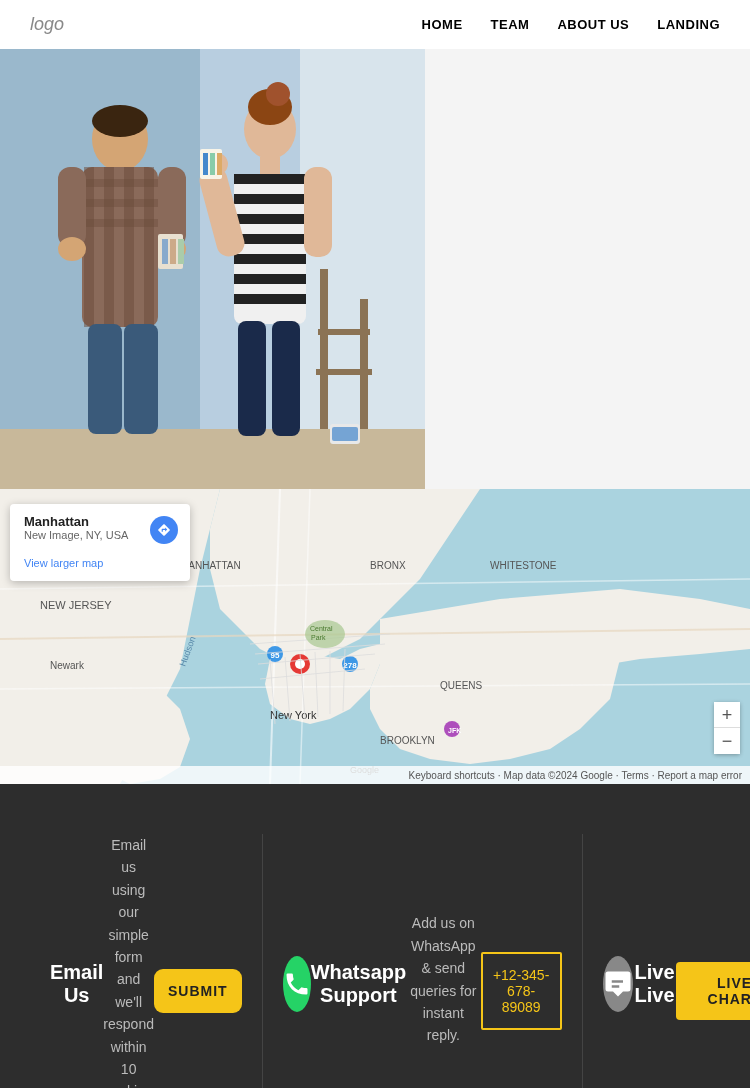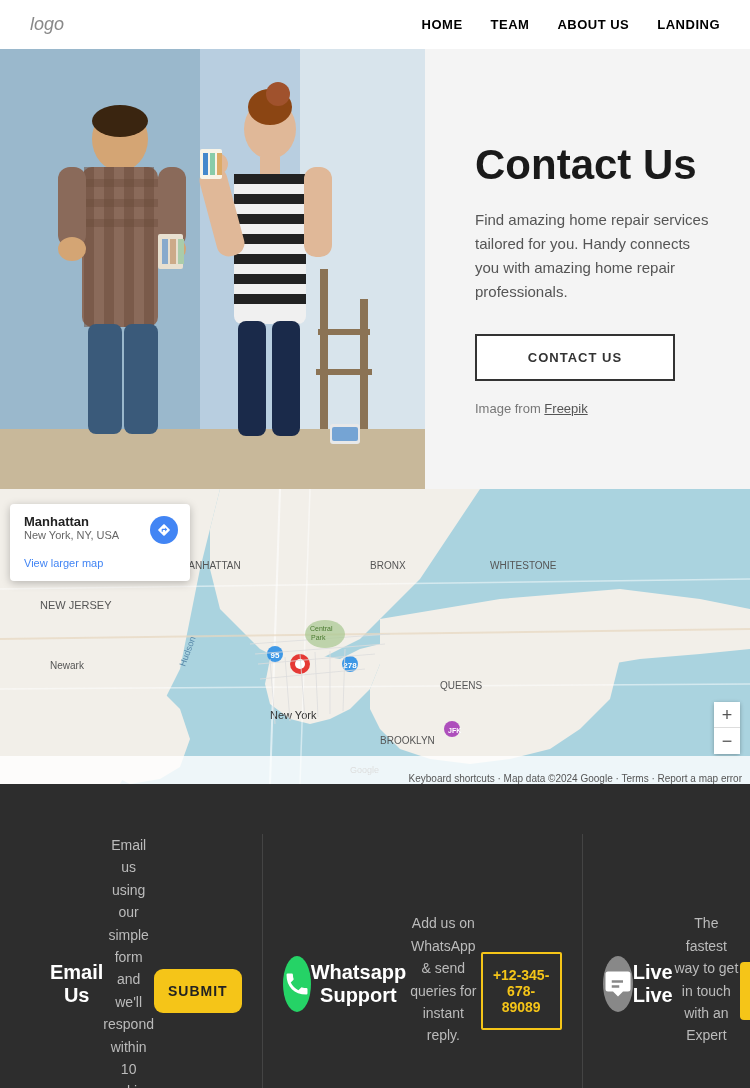--- a/index.html
+++ b/index.html
@@ -137,24 +137,24 @@
       color: #555;
       line-height: 1;
       border-bottom: 1px solid #ddd;
     }
     .map-zoom button:last-child { border-bottom: none; }
     .map-footer-bar {
       position: absolute;
       bottom: 0;
       left: 0;
       right: 0;
-      height: 28px;
+      height: 18px;
       background: rgba(255,255,255,0.8);
       display: flex;
-      align-items: flex-end;
+      align-items: center;
       justify-content: flex-end;
       padding: 0 8px;
       font-size: 10px;
       color: #555;
       gap: 8px;
       z-index: 10;
     }
     
     .map-svg {
       position: absolute;
@@ -227,21 +227,21 @@
       color: #222;
       cursor: pointer;
       border-radius: 9px;
     }
     .phone-btn {
       padding: 13px 10px;
       background: transparent;
       border: 2px solid #f5c518;
       color: #f5c518;
       font-size: 14px;
-      font-weight: 700;
+      font-weight: 400;
       cursor: pointer;
       border-radius: 2px;
       width: 100%;
       margin-bottom: 0;
     }
     .live-chat-btn {
       padding: 13px 20px;
       background: #f5c518;
       border: none;
       color: #222;
@@ -336,28 +336,20 @@
 
       <rect x="320" y="220" width="8" height="160" fill="#8B7355"></rect>
       <rect x="360" y="250" width="8" height="130" fill="#8B7355"></rect>
       <rect x="318" y="280" width="52" height="6" fill="#8B7355"></rect>
       <rect x="316" y="320" width="56" height="6" fill="#8B7355"></rect>
 
       <rect x="330" y="375" width="30" height="20" rx="3" fill="#e8e8e8"></rect>
       <rect x="332" y="378" width="26" height="14" rx="2" fill="#4488cc" opacity="0.7"></rect>
     </svg>
   </div>
-  <div class="hero-content">
-    <h1 class="hero-title">Contact Us</h1>
-    <p class="hero-desc">Find amazing home repair services tailored for you. Handy connects you with amazing home repair professionals.</p>
-    <button class="contact-btn">CONTACT US</button>
-    <p class="image-credit">
-      <span>Image from </span><a href="#">Freepik</a>
-    </p>
-  </div>
 </section>
 
 <div class="map-section">
 
   <svg class="map-svg" viewBox="0 0 750 295" xmlns="http://www.w3.org/2000/svg" preserveAspectRatio="xMidYMid slice">
 
     <rect width="750" height="295" fill="#aad3df"></rect>
 
     <polygon points="0,0 220,0 210,40 200,80 190,130 180,180 160,220 140,260 120,295 0,295" fill="#f2efe9"></polygon>
 
@@ -416,21 +408,21 @@
     <text x="40" y="120" font-size="11" fill="#555" font-family="Arial">NEW JERSEY</text>
 
     <circle cx="452" cy="240" r="8" fill="#9c27b0" opacity="0.8"></circle>
     <text x="448" y="244" font-size="7" fill="white" font-weight="bold">JFK</text>
   </svg>
 
   <div class="map-popup">
     <div style="display:flex;align-items:flex-start;justify-content:space-between;">
       <div>
         <div class="map-popup-title">Manhattan</div>
-        <div class="map-popup-sub">New York, NY, USA</div>
+        <div class="map-popup-sub">New Image, NY, USA</div>
         <div style="margin-top:12px;">
           <a href="#" class="map-popup-link">View larger map</a>
         </div>
       </div>
       <div class="map-popup-dir">
         <svg width="14" height="14" viewBox="0 0 24 24" fill="white">
           <path d="M21.71 11.29l-9-9a1 1 0 0 0-1.42 0l-9 9a1 1 0 0 0 0 1.42l9 9a1 1 0 0 0 1.42 0l9-9a1 1 0 0 0 0-1.42zM14 14.5V12h-4v3H8v-4a1 1 0 0 1 1-1h5V7.5l3.5 3.5-3.5 3.5z"></path>
         </svg>
       </div>
     </div>
@@ -467,16 +459,15 @@
   </div>
 
   <div class="contact-col">
     <div class="contact-icon-circle icon-chat">
 
       <svg width="30" height="30" viewBox="0 0 24 24" fill="white">
         <path d="M20 2H4a2 2 0 0 0-2 2v12a2 2 0 0 0 2 2h4l4 4 4-4h4a2 2 0 0 0 2-2V4a2 2 0 0 0-2-2zm-7 13H7v-2h6v2zm3-4H7V9h9v2z"></path>
       </svg>
     </div>
     <h3 class="contact-col-title">Live Live</h3>
-    <p class="contact-col-desc">The fastest way to get in touch with an Expert</p>
     <button class="live-chat-btn">LIVE CHART</button>
   </div>
 </section>
 
 </body></html>

